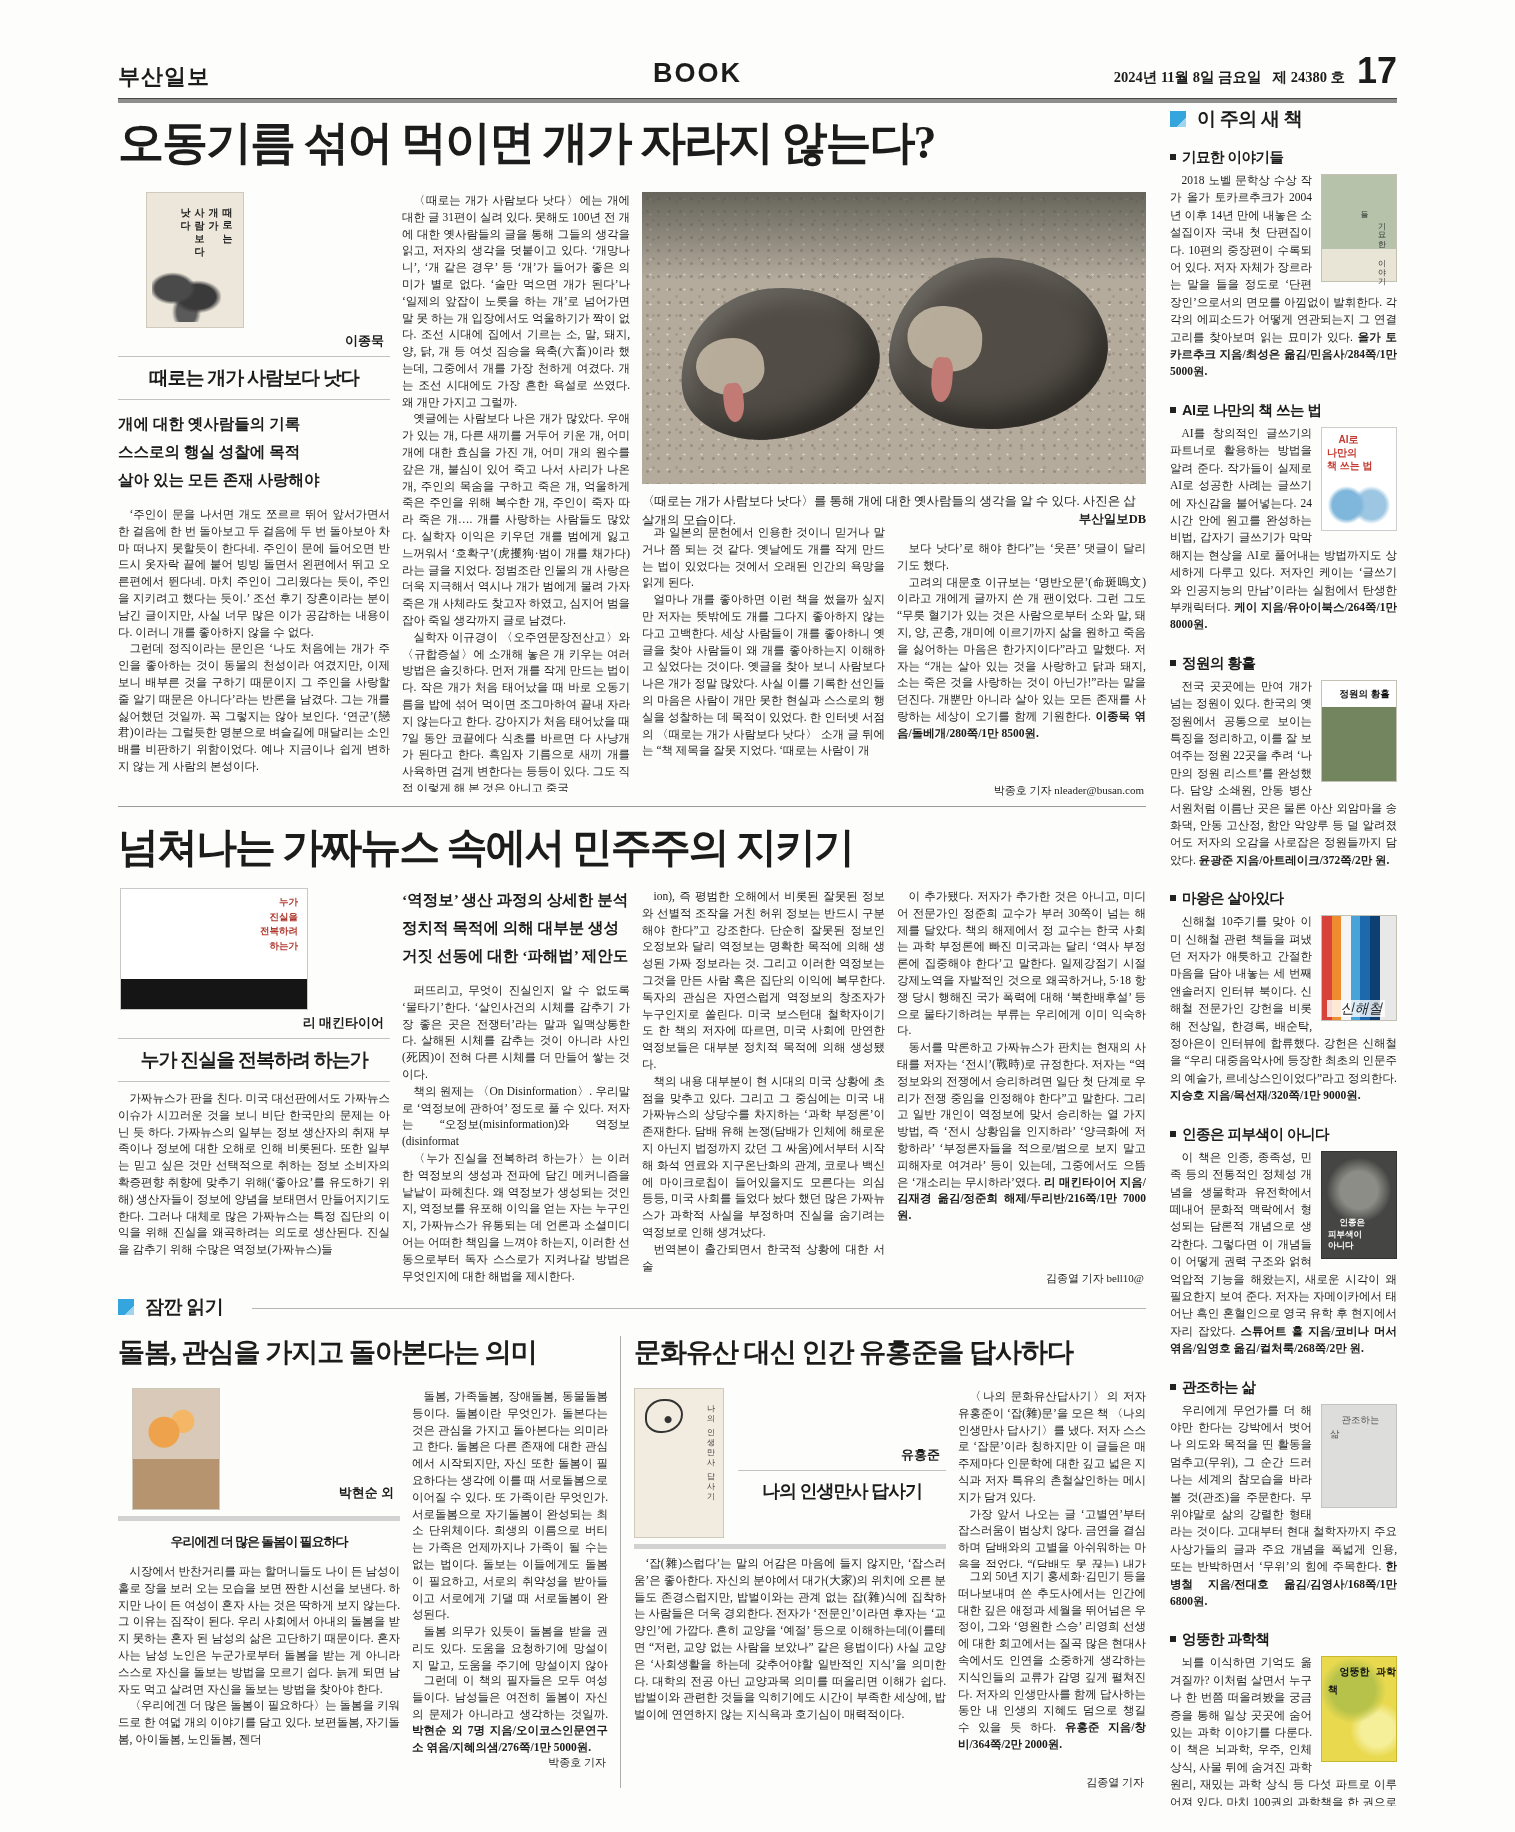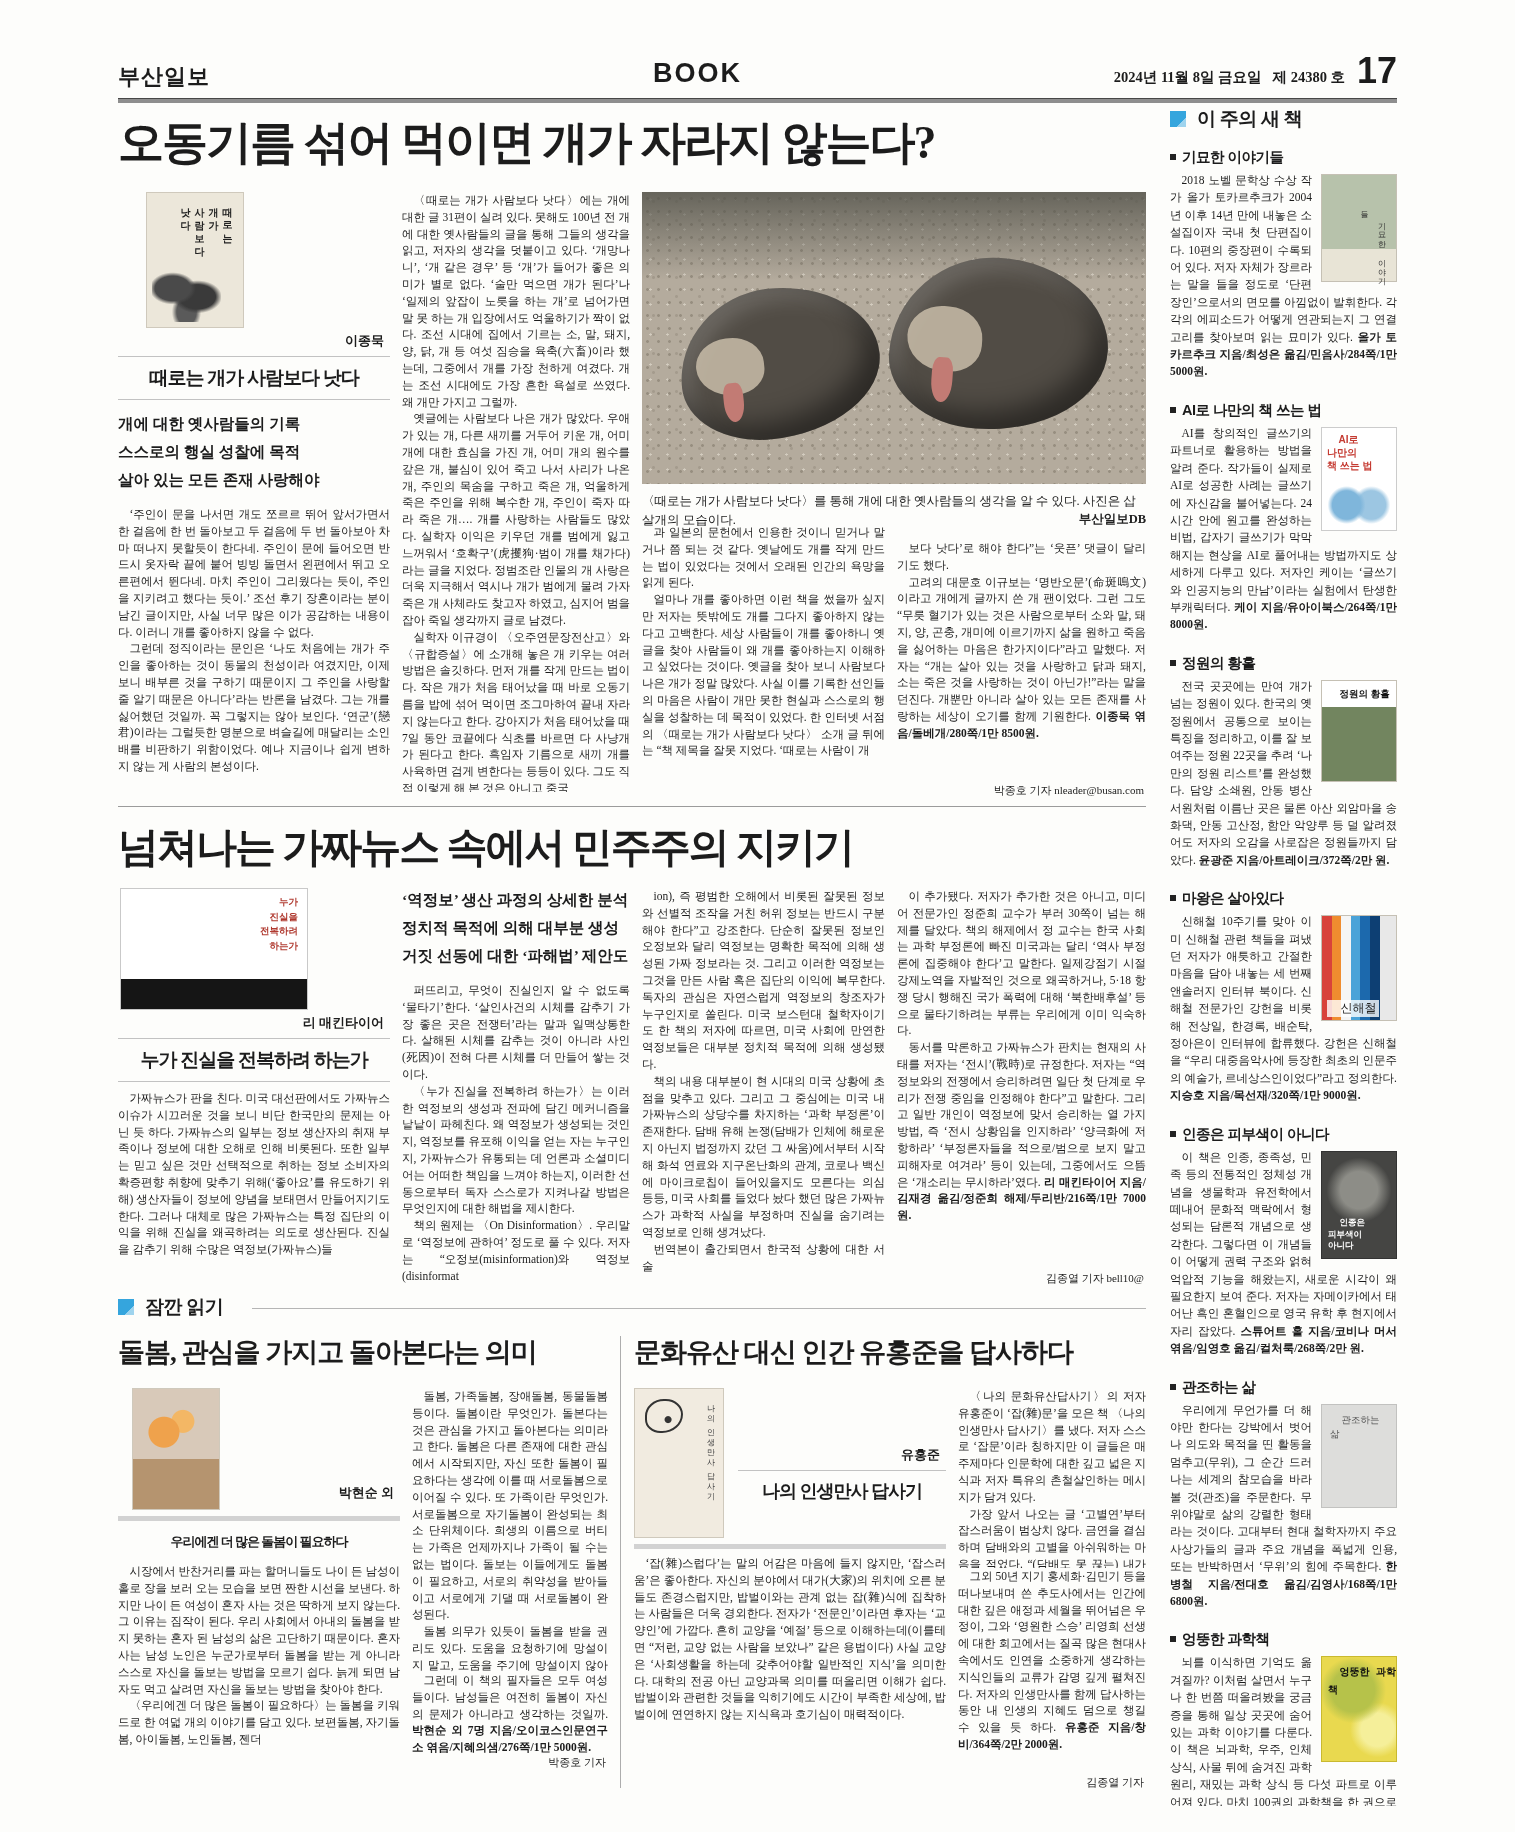--- a/index.html
+++ b/index.html
@@ -84,21 +84,21 @@
   .cov-s1 .ct{position:absolute;top:30px;right:6px;writing-mode:vertical-rl;font-size:8px;color:#333;letter-spacing:1px;}
   .cov-s2{height:104px;background:#fff;border-color:#cccccc;}
   .cov-s2 .ct{position:absolute;top:5px;left:5px;font-size:10px;font-weight:bold;color:#c53b32;white-space:pre-line;line-height:1.3;}
   .cov-s2::after{content:"";position:absolute;bottom:6px;left:6px;right:6px;height:38px;
     background:radial-gradient(circle at 30% 50%,#7fb6db 0 30%,transparent 40%),
                radial-gradient(circle at 70% 50%,#9cc6e2 0 30%,transparent 40%);}
   .cov-s3{height:102px;background:linear-gradient(#ffffff 0 26%,#72855f 26% 100%);}
   .cov-s3 .ct{position:absolute;top:4px;left:6px;font-size:9.5px;font-weight:bold;color:#111;}
   .cov-s4{height:106px;background:linear-gradient(90deg,#d8423a 0 13%,#ef8c2f 13% 26%,#f5f5f5 26% 39%,
     #4aa3d8 39% 52%,#1c69ad 52% 65%,#0d3f73 65% 78%,#e8e8e8 78% 100%);}
-  .cov-s4 .ct{position:absolute;bottom:3px;left:5px;font-size:12px;color:#222;background:rgba(255,255,255,.8);padding:0 2px;}
+  .cov-s4 .ct{position:absolute;bottom:3px;left:5px;font-size:14px;color:#222;background:rgba(255,255,255,.8);padding:0 2px;font-style:italic;}
   .cov-s5{height:108px;background:#454543;border-color:#333;
     background-image:radial-gradient(circle at 50% 36%,#8d8d87 0 24%,transparent 42%);}
   .cov-s5 .ct{position:absolute;bottom:6px;left:6px;font-size:8.5px;font-weight:bold;color:#fff;white-space:pre-line;line-height:1.35;}
   .cov-s6{height:104px;background:#dddddb;border-color:#c2c2c0;}
   .cov-s6 .ct{position:absolute;top:8px;left:8px;font-size:9.5px;color:#555;white-space:pre-line;line-height:1.5;}
   .cov-s7{height:106px;background:#e9d94f;border-color:#c9b92f;
     background-image:radial-gradient(circle at 42% 32%,#b6c24a 0 26%,transparent 40%),
                      radial-gradient(circle at 75% 70%,#f5ef9a 0 18%,transparent 30%);}
   .cov-s7 .ct{position:absolute;top:6px;left:6px;font-size:10px;font-weight:bold;color:#111;}
 </style>
@@ -198,22 +198,22 @@
   </div>
 
   <div class="abs" style="left:402px;top:888px;width:228px;height:400px;">
     <div class="subhead">
         <p>‘역정보’ 생산 과정의 상세한 분석</p>
         <p>정치적 목적에 의해 대부분 생성</p>
         <p>거짓 선동에 대한 ‘파해법’ 제안도</p>
       </div>
     <div class="btext" style="height:308px;margin-top:14px;">
         <p>퍼뜨리고, 무엇이 진실인지 알 수 없도록 ‘물타기’한다. ‘살인사건의 시체를 감추기 가장 좋은 곳은 전쟁터’라는 말과 일맥상통한다. 살해된 시체를 감추는 것이 아니라 사인(死因)이 전혀 다른 시체를 더 만들어 쌓는 것이다.</p>
+        <p>책의 원제는 〈On Disinformation〉. 우리말로 ‘역정보에 관하여’ 정도로 풀 수 있다. 저자는 “오정보(misinformation)와 역정보(disinformat</p>
         <p>〈누가 진실을 전복하려 하는가〉는 이러한 역정보의 생성과 전파에 담긴 메커니즘을 낱낱이 파헤친다. 왜 역정보가 생성되는 것인지, 역정보를 유포해 이익을 얻는 자는 누구인지, 가짜뉴스가 유통되는 데 언론과 소셜미디어는 어떠한 책임을 느껴야 하는지, 이러한 선동으로부터 독자 스스로가 지켜나갈 방법은 무엇인지에 대한 해법을 제시한다.</p>
-        <p>책의 원제는 〈On Disinformation〉. 우리말로 ‘역정보에 관하여’ 정도로 풀 수 있다. 저자는 “오정보(misinformation)와 역정보(disinformat</p>
       </div>
   </div>
 
   <div class="abs btext" style="left:642px;top:888px;width:243px;height:398px;">
       <p>ion), 즉 평범한 오해에서 비롯된 잘못된 정보와 선별적 조작을 거친 허위 정보는 반드시 구분해야 한다”고 강조한다. 단순히 잘못된 정보인 오정보와 달리 역정보는 명확한 목적에 의해 생성된 가짜 정보라는 것. 그리고 이러한 역정보는 그것을 만든 사람 혹은 집단의 이익에 복무한다. 독자의 관심은 자연스럽게 역정보의 창조자가 누구인지로 쏠린다. 미국 보스턴대 철학자이기도 한 책의 저자에 따르면, 미국 사회에 만연한 역정보들은 대부분 정치적 목적에 의해 생성됐다.</p>
       <p>책의 내용 대부분이 현 시대의 미국 상황에 초점을 맞추고 있다. 그리고 그 중심에는 미국 내 가짜뉴스의 상당수를 차지하는 ‘과학 부정론’이 존재한다. 담배 유해 논쟁(담배가 인체에 해로운지 아닌지 법정까지 갔던 그 싸움)에서부터 시작해 화석 연료와 지구온난화의 관계, 코로나 백신에 마이크로칩이 들어있을지도 모른다는 의심 등등, 미국 사회를 들었다 놨다 했던 많은 가짜뉴스가 과학적 사실을 부정하며 진실을 숨기려는 역정보로 인해 생겨났다.</p>
       <p>번역본이 출간되면서 한국적 상황에 대한 서술</p>
     </div>
 
   <div class="abs" style="left:897px;top:888px;width:249px;height:398px;">

